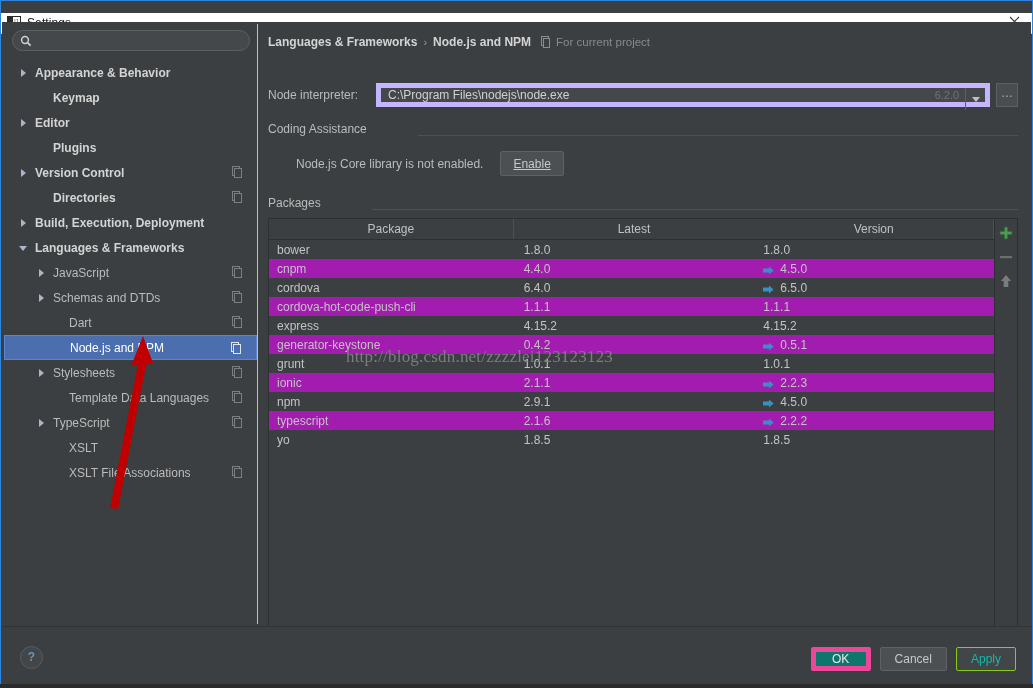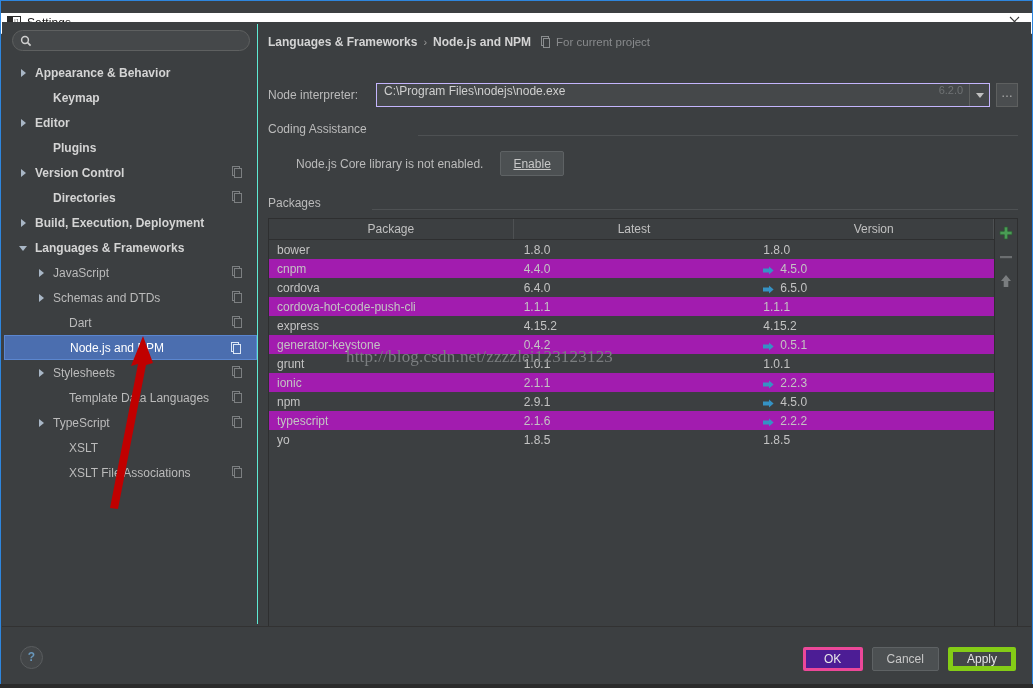--- a/index.html
+++ b/index.html
@@ -182,23 +182,23 @@
     align-items: center;
   }
   #interp-label {
     font-size: 12px; color: #bbbbbb;
     width: 108px;
     flex: none;
   }
   #interp-combo {
     width: 618px; height: 24px;
     background: #45484a;
-    border: 1px solid #c4b5fd;
-    box-sizing: border-box;
-    display: flex; align-items: flex-start;
+    border: 5px solid #c4b5fd;
+    box-sizing: border-box;
+    display: flex; align-items: center;
     position: relative;
   }
   #interp-value {
     font-size: 12px; color: #d0d0d0;
     margin-left: 7px;
     font-family: "Liberation Sans", sans-serif;
   }
   #interp-version {
     position: absolute;
     right: 26px;
@@ -381,33 +381,33 @@
     min-width: 60px;
     padding: 0 14px;
     font-size: 12px;
     border-radius: 2px;
     display: flex; align-items: center; justify-content: center;
     cursor: pointer;
     box-sizing: border-box;
     font-family: "Liberation Sans", sans-serif;
   }
   .fbtn.primary {
-    background: #4c1d95;
-    border: 3px solid #ec4899;
+    background: #0f766e;
+    border: 5px solid #ec4899;
     color: #e8e8e8;
   }
   .fbtn.normal {
     background: #4c5052;
     border: 1px solid #5e6264;
     color: #c8c8c8;
   }
   .fbtn.disabled {
     background: #434648;
-    border: 5px solid #84cc16;
-    color: #e5e5e5;
+    border: 1px solid #84cc16;
+    color: #14b8a6;
     cursor: default;
   }
 
   
   #watermark {
     position: absolute;
     left: 345px; top: 346px;
     font-family: "Liberation Serif", serif;
     font-size: 17px;
     color: #7b7e80;

